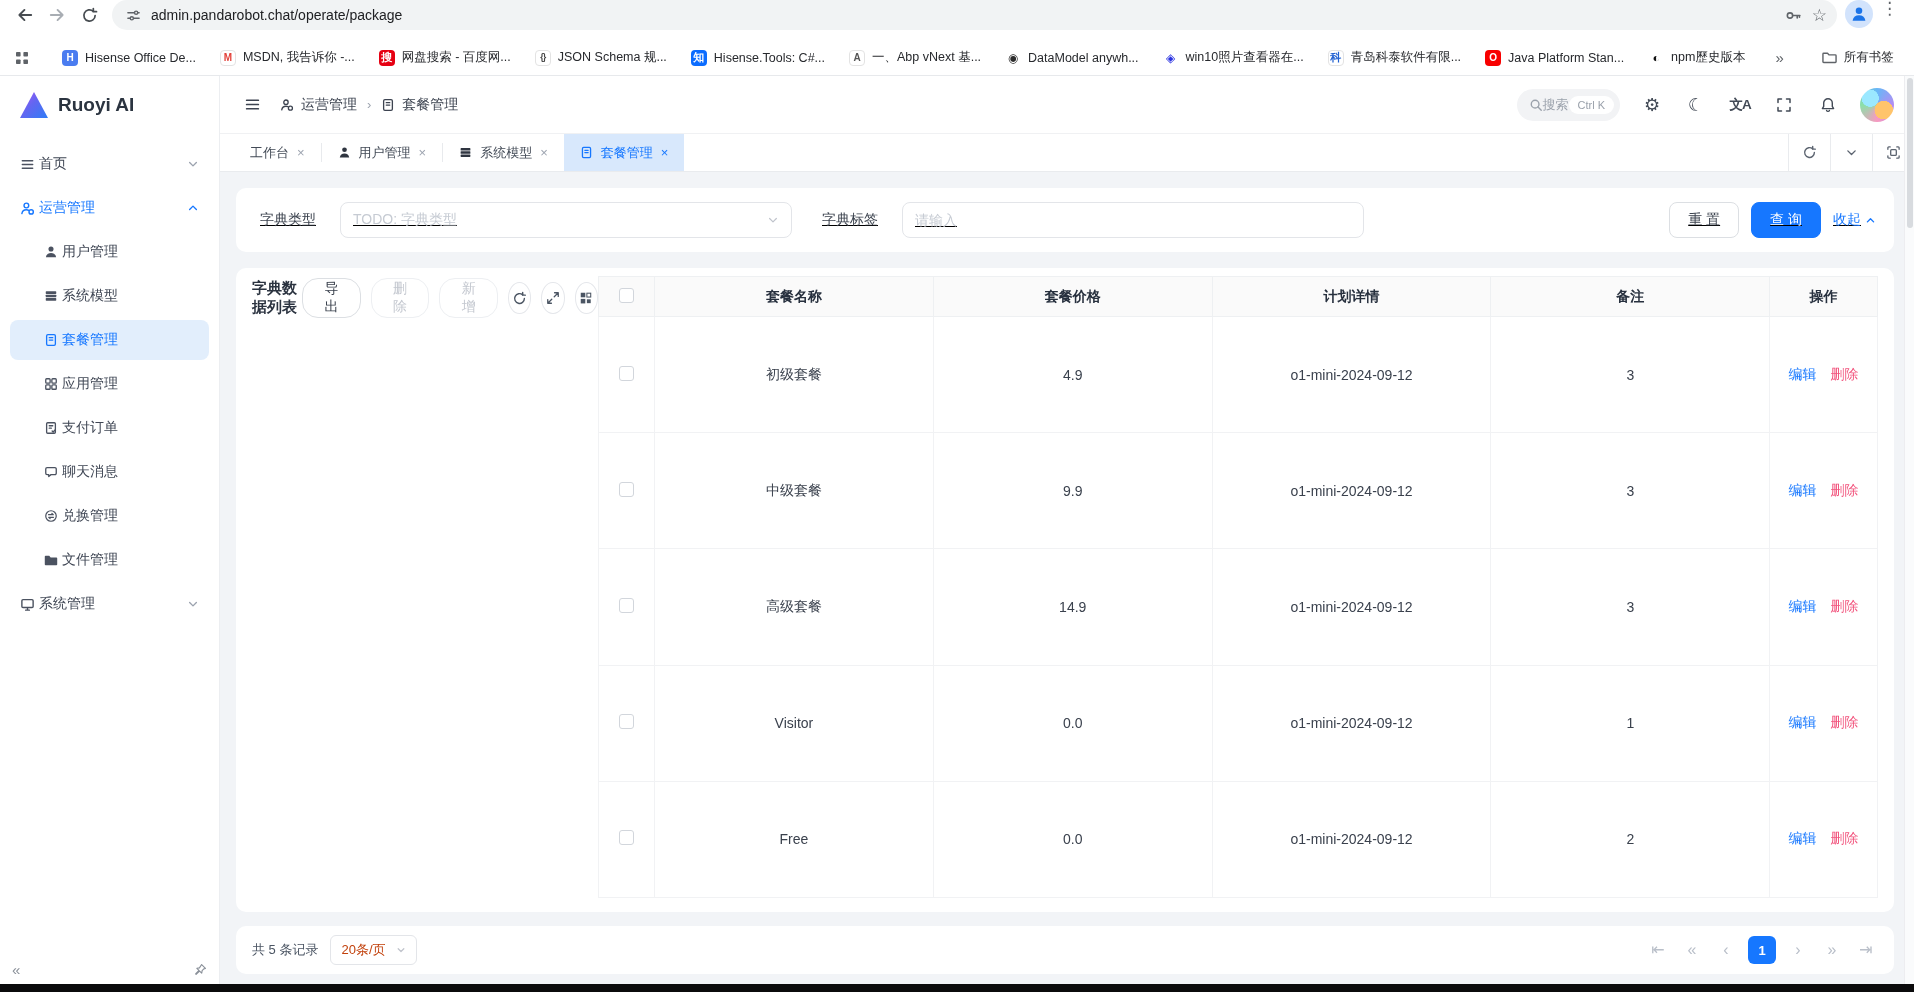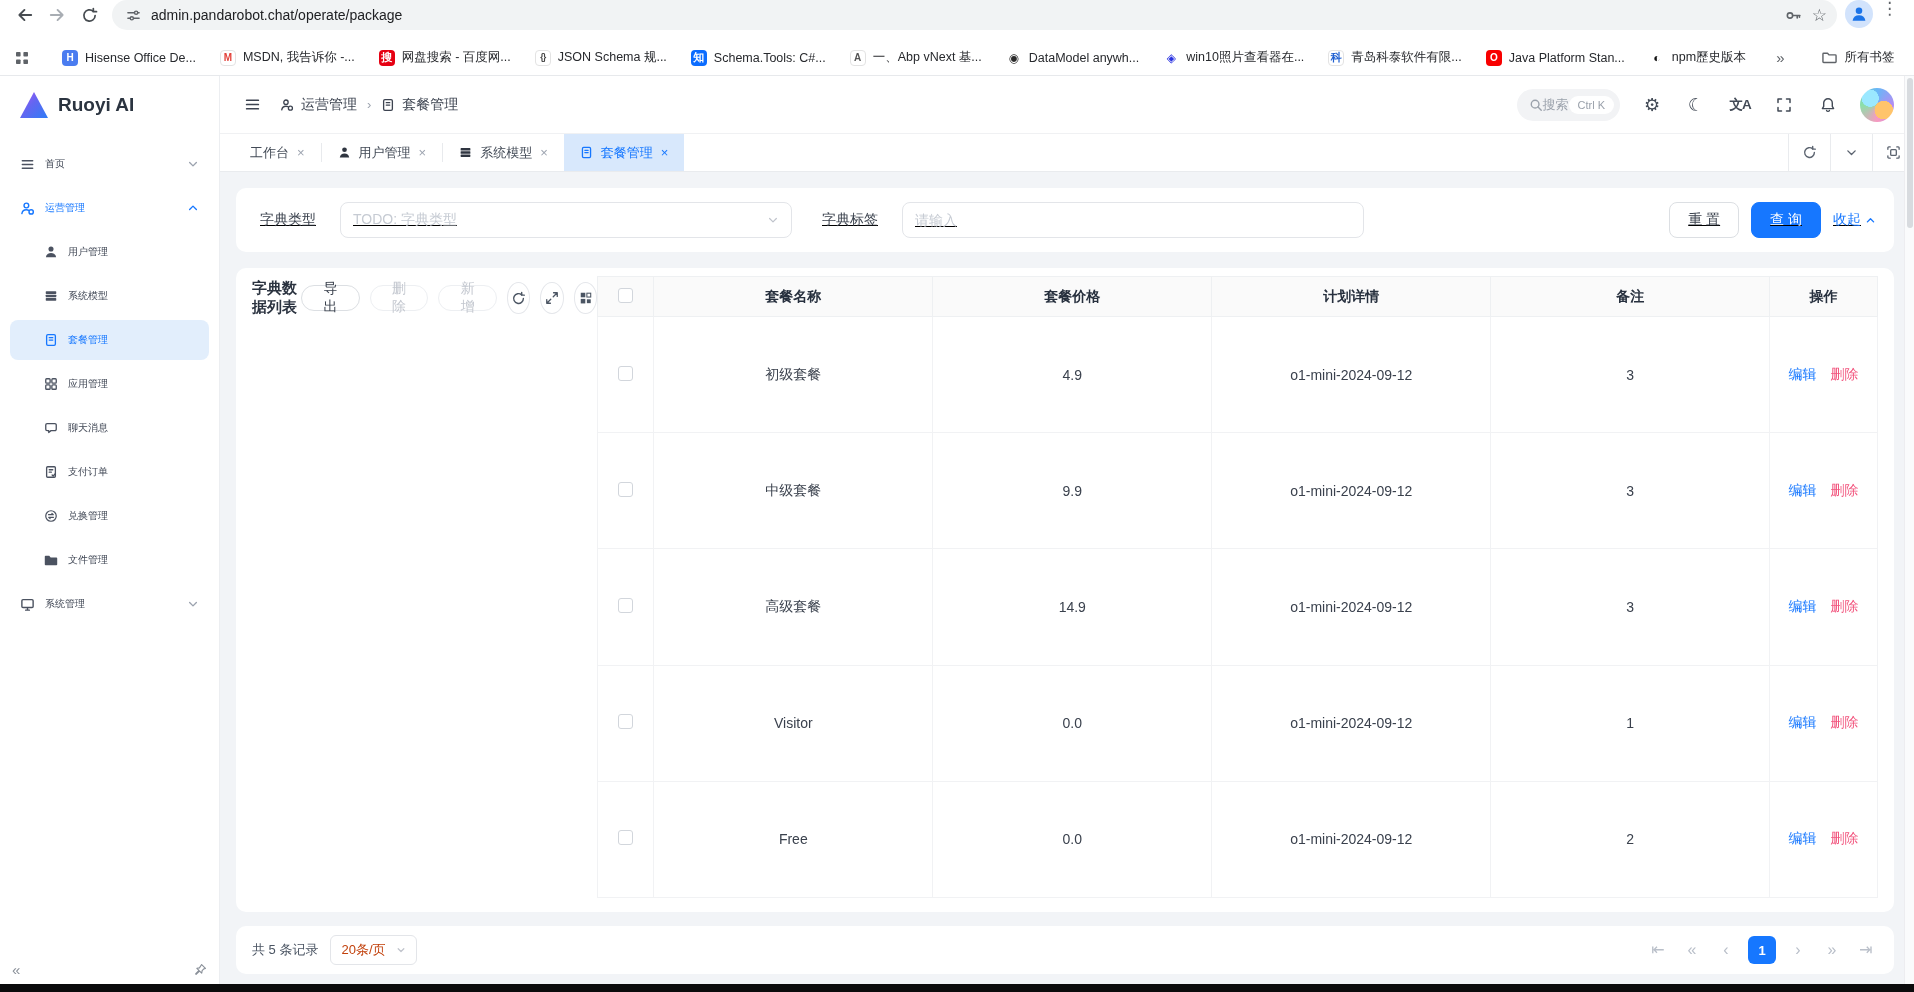--- a/index.html
+++ b/index.html
@@ -29,21 +29,21 @@
   .bm-spacer{flex:1;}
   .bm-more{font-size:15px;color:#5f6368;padding:0 6px;}
 
   
   .app{display:flex;height:908px;}
   .sidebar{width:220px;background:#fff;border-right:1px solid #eceef1;position:relative;flex:0 0 auto;}
   .logo-row{height:58px;display:flex;align-items:center;gap:10px;padding:0 20px;}
   .logo-mark{width:28px;height:26px;background:linear-gradient(135deg,#a855f7 0%,#6366f1 45%,#2f7df6 100%);clip-path:polygon(50% 0,100% 100%,0 100%);}
   .logo-text{font-size:19px;font-weight:bold;color:#2b3440;}
   .menu{padding:8px 10px;display:flex;flex-direction:column;}
-  .menu-item{height:40px;margin:2px 0;border-radius:8px;display:flex;align-items:center;gap:10px;padding:0 10px;font-size:10px;color:#3f4654;cursor:pointer;}
+  .menu-item{height:40px;margin:2px 0;border-radius:8px;display:flex;align-items:center;gap:4px;padding:0 10px;font-size:14px;color:#3f4654;cursor:pointer;}
   .menu-item .mi-icon{color:#4b5260;}
   .menu-item.child{padding-left:34px;}
   .menu-item.open,.menu-item.open .mi-icon{color:var(--accent);}
   .menu-item.active{background:var(--sidebar-active-bg);color:var(--accent);}
   .menu-item.active .mi-icon{color:var(--accent);}
   .mi-chevron{margin-left:auto;color:#9ca3af;}
   .menu-item.open .mi-chevron{color:var(--accent);}
   .sidebar-foot{position:absolute;bottom:6px;left:12px;right:12px;display:flex;justify-content:space-between;align-items:center;color:#9aa0a6;}
   .collapse-glyph{font-size:15px;color:#8a9099;}
 
@@ -83,21 +83,21 @@
   .sel-caret{color:#c0c4cc;}
   .filter-right{margin-left:auto;display:flex;align-items:center;gap:12px;}
   .btn{height:36px;padding:0 18px;border-radius:8px;border:1px solid #dcdfe3;background:#fff;font-size:14px;color:#3a414d;display:flex;align-items:center;justify-content:center;cursor:pointer;}
   .btn.primary{background:var(--accent);border-color:var(--accent);color:#fff;}
   .link-collapse{display:flex;align-items:center;gap:4px;color:var(--accent);font-size:14px;cursor:pointer;white-space:nowrap;}
 
   .table-card{background:#fff;border-radius:10px;margin-top:16px;flex:1;padding:6px 16px 14px;display:flex;flex-direction:row;min-height:0;}
   .table-toolbar{height:48px;display:flex;align-items:center;}
   .card-title{font-size:15px;font-weight:bold;color:#2b3340;}
   .toolbar-right{margin-left:auto;display:flex;align-items:center;gap:10px;}
-  .btn.pill{height:26px;border-radius:16px;padding:0 17px;font-family:Liberation Serif, serif;}
+  .btn.pill{height:40px;border-radius:16px;padding:0 17px;}
   .btn.disabled{color:#c3c7cf;border-color:#edeff2;cursor:default;}
   .icon-btn{width:32px;height:32px;border-radius:50%;border:1px solid #e5e7eb;background:#fff;display:flex;align-items:center;justify-content:center;color:#4b5563;cursor:pointer;}
 
   table.data{width:100%;border-collapse:collapse;table-layout:fixed;font-size:14px;margin-top:2px;}
   table.data th{background:#fafafa;height:40px;font-weight:bold;color:#27303e;border:1px solid #eef0f2;}
   table.data td{height:44px;text-align:center;color:#3a414d;border:1px solid #f1f2f4;background:#fff;}
   .cbx{width:15px;height:15px;border:1.5px solid #d2d6dc;border-radius:3px;display:inline-block;background:#fff;cursor:pointer;}
   .row-actions{display:inline-flex;gap:14px;font-size:14px;}
   .lnk-edit{color:var(--accent);cursor:pointer;text-decoration:none;}
   .lnk-del{color:var(--danger);cursor:pointer;text-decoration:none;}
@@ -181,21 +181,21 @@
   <div class="bm">
       <span class="favicon" style="background:#e60012;color:#fff;font-size:11px">搜</span>
       <span class="bm-label">网盘搜索 - 百度网...</span>
     </div>
   <div class="bm">
       <span class="favicon" style="background:#fff;color:#444;border:1px solid #e3e3e3;font-size:9px;letter-spacing:-1px">{}</span>
       <span class="bm-label">JSON Schema 规...</span>
     </div>
   <div class="bm">
       <span class="favicon" style="background:#0b6cff;color:#fff;font-size:11px">知</span>
-      <span class="bm-label">Schema.Tools: C#...</span>
+      <span class="bm-label">Hisense.Tools: C#...</span>
     </div>
   <div class="bm">
       <span class="favicon" style="background:#fff;color:#555;border:1px solid #e3e3e3">A</span>
       <span class="bm-label">一、Abp vNext 基...</span>
     </div>
   <div class="bm">
       <span class="favicon" style="background:#fff;color:#2b2b2b;font-size:12px">◉</span>
       <span class="bm-label">DataModel anywh...</span>
     </div>
   <div class="bm">
@@ -298,35 +298,35 @@
               <rect x="2" y="2" width="5" height="5" rx="1"></rect>
               <rect x="9" y="2" width="5" height="5" rx="1"></rect>
               <rect x="2" y="9" width="5" height="5" rx="1"></rect>
               <rect x="9" y="9" width="5" height="5" rx="1"></rect>
             </svg>
           </span>
         <span>应用管理</span>
       </div>
       <div class="menu-item child">
         <span class="ic mi-icon">
-            <svg width="14" height="14" viewBox="0 0 16 16" fill="none" stroke="currentColor" stroke-width="1.5" stroke-linejoin="round">
-              <path d="M3.5 3h9A1.5 1.5 0 0 1 14 4.5v5A1.5 1.5 0 0 1 12.5 11H8l-2.6 2.1V11H3.5A1.5 1.5 0 0 1 2 9.5v-5A1.5 1.5 0 0 1 3.5 3z"></path>
-            </svg>
-          </span>
-        <span>聊天消息</span>
-      </div>
-      <div class="menu-item child">
-        <span class="ic mi-icon">
             <svg width="14" height="14" viewBox="0 0 16 16" fill="none" stroke="currentColor" stroke-width="1.5" stroke-linecap="round" stroke-linejoin="round">
               <rect x="3" y="2" width="10" height="12" rx="1.2"></rect>
               <path d="M6 5.4h4M6 8.2h2.4"></path>
               <path d="M9.3 11.4l1.2 1.2 2.1-2.3"></path>
             </svg>
           </span>
         <span>支付订单</span>
+      </div>
+      <div class="menu-item child">
+        <span class="ic mi-icon">
+            <svg width="14" height="14" viewBox="0 0 16 16" fill="none" stroke="currentColor" stroke-width="1.5" stroke-linejoin="round">
+              <path d="M3.5 3h9A1.5 1.5 0 0 1 14 4.5v5A1.5 1.5 0 0 1 12.5 11H8l-2.6 2.1V11H3.5A1.5 1.5 0 0 1 2 9.5v-5A1.5 1.5 0 0 1 3.5 3z"></path>
+            </svg>
+          </span>
+        <span>聊天消息</span>
       </div>
       <div class="menu-item child">
         <span class="ic mi-icon">
             <svg width="14" height="14" viewBox="0 0 16 16" fill="none" stroke="currentColor" stroke-width="1.4" stroke-linecap="round" stroke-linejoin="round">
               <circle cx="8" cy="8" r="6"></circle>
               <path d="M5.2 6.5h5.4L9 5M10.8 9.5H5.4L7 11"></path>
             </svg>
           </span>
         <span>兑换管理</span>
       </div>

